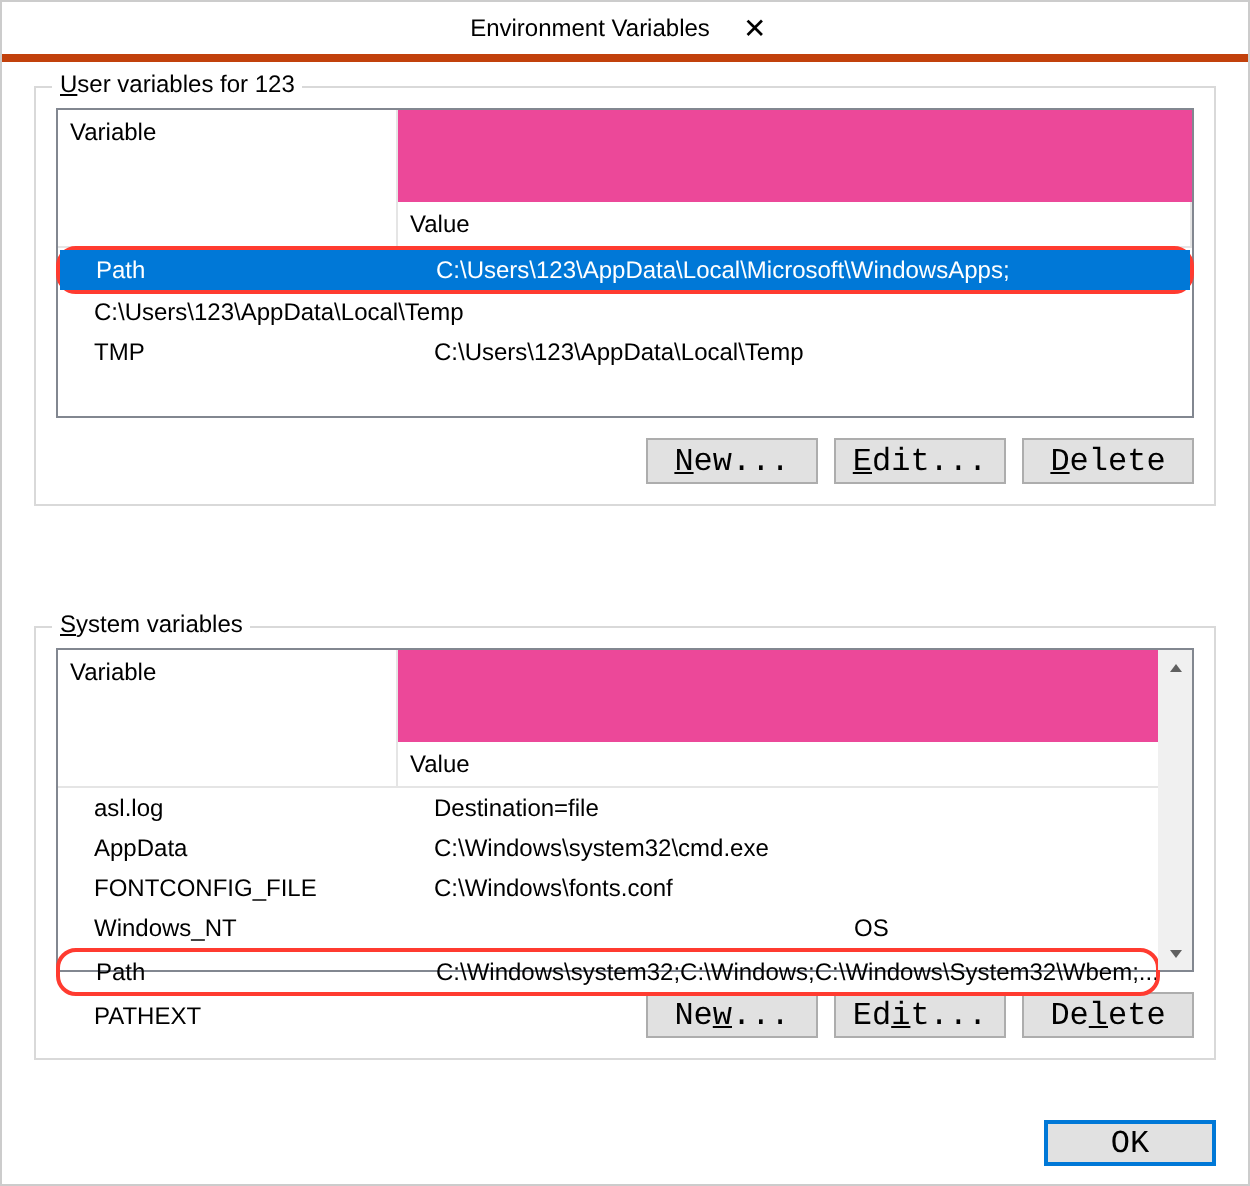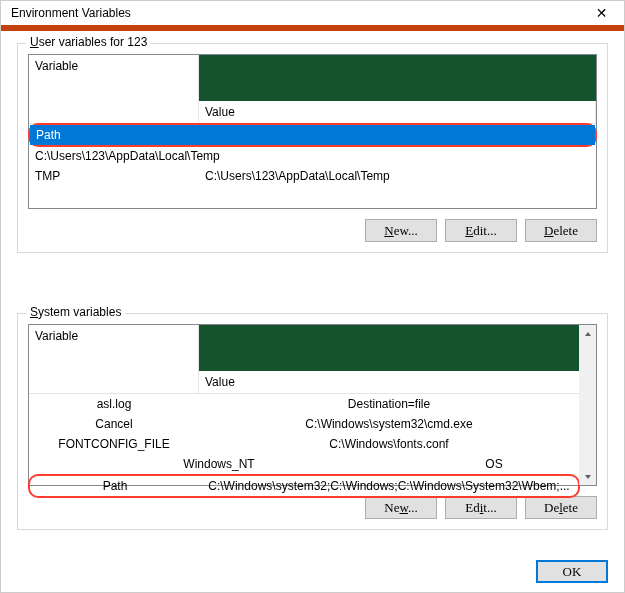--- a/index.html
+++ b/index.html
@@ -1,50 +1,50 @@
 <!DOCTYPE html>
 <html><head>
   <meta charset="utf-8">
   <style>
     * { box-sizing: border-box; margin: 0; padding: 0; }
     body { font-family: "Segoe UI", Tahoma, sans-serif; font-size: 12px; background: #fff; width: 625px; height: 593px; overflow: hidden; }
     .dialog { width: 625px; height: 593px; border: 1px solid #ccc; background: #fff; display: flex; flex-direction: column; }
-    .titlebar { height: 30px; display: flex; align-items: center; justify-content: space-between; padding-left: 10px; border-bottom: 6px solid #c2410c; }
+    .titlebar { height: 30px; display: flex; align-items: center; justify-content: center; padding-left: 10px; border-bottom: 4px solid #c2410c; }
     .titlebar-title { font-size: 12px; color: #000; }
     .close-btn { width: 45px; height: 30px; display: flex; align-items: center; justify-content: center; background: transparent; border: none; cursor: pointer; }
     .close-x { font-size: 14px; font-weight: 300; color: #000; line-height: 1; }
     .content { flex: 1; padding: 12px 16px 10px 16px; display: flex; flex-direction: column; gap: 48px; }
     .group { border: 1px solid #d9d9d9; padding: 10px 10px 10px 10px; margin-bottom: 12px; position: relative; }
     .group-label { position: absolute; top: -9px; left: 8px; background: #fff; padding: 0 4px; font-size: 12px; }
     .group-label .ul { text-decoration: underline; }
     .table-wrap { border: 1px solid #828790; background: #fff; }
     .table-wrap.user { height: 155px; }
     .table-wrap.system { height: 162px; position: relative; }
-    .thead { display: flex; background: #14532d; border-bottom: 1px solid #e5e5e5; }
+    .thead { display: flex; background: #ec4899; border-bottom: 1px solid #e5e5e5; }
     .th { padding: 4px 6px; font-size: 12px; color: #000; background: #fff; border-right: 1px solid #e5e5e5; }
     .th.var { width: 170px; }
     .th.val { flex: 1; margin-top: 46px; }
     .tbody { }
     .row { display: flex; padding: 2px 0; font-size: 12px; }
     .row.sel { background: #0078d7; color: #fff; }
-    .cell { padding: 1px 6px; white-space: nowrap; overflow: hidden; }
+    .cell { padding: 1px 18px; white-space: nowrap; overflow: hidden; }
     .cell.var { width: 170px; }
     .cell.val { flex: 1; }
     .highlight-user { border: 2px solid #ff3b30; border-radius: 10px; margin: -1px; }
     .highlight-sys { border: 2px solid #ff3b30; border-radius: 10px; margin: 0 -1px; }
     .btn-row { display: flex; justify-content: flex-end; gap: 8px; margin-top: 10px; }
-    .btn { width: 72px; height: 23px; border: 1px solid #adadad; background: #e1e1e1; font-size: 13px; cursor: pointer; font-family: Liberation Serif, serif; }
+    .btn { width: 86px; height: 23px; border: 1px solid #adadad; background: #e1e1e1; font-size: 16px; cursor: pointer; font-family: Liberation Mono, monospace; }
     .btn .ul { text-decoration: underline; }
     .footer { display: flex; justify-content: flex-end; gap: 8px; padding: 8px 16px 14px 16px; }
     .btn.primary { border: 2px solid #0078d7; background: #e1e1e1; }
     .scroll { position: absolute; right: 0; top: 0; bottom: 0; width: 17px; display: flex; flex-direction: column; background: #f0f0f0; }
     .scroll-up, .scroll-down { height: 17px; display: flex; align-items: center; justify-content: center; background: #f0f0f0; cursor: pointer; }
     .scroll-up svg, .scroll-down svg { width: 8px; height: 8px; }
     .scroll-track { flex: 1; background: #f0f0f0; }
-    .system .tbody { margin-right: 17px; text-align: center; }
+    .system .tbody { margin-right: 17px; }
     .system .thead { margin-right: 17px; }
     .system .thead .th.val { border-right: none; }
   </style>
 </head>
 <body>
 
 <div class="dialog">
   <div class="titlebar">
     <span class="titlebar-title">Environment Variables</span>
     <button class="close-btn">
@@ -58,20 +58,21 @@
       <div class="group-label"><span class="ul">U</span><span>ser variables for 123</span></div>
       <div class="table-wrap user">
         <div class="thead">
           <div class="th var">Variable</div>
           <div class="th val">Value</div>
         </div>
         <div class="tbody">
           <div class="highlight-user">
             <div class="row sel">
               <div class="cell var">Path</div>
+              <div class="cell val">C:\Users\123\AppData\Local\Microsoft\WindowsApps;</div>
             </div>
           </div>
           <div class="row">
             <div class="cell val">C:\Users\123\AppData\Local\Temp</div>
           </div>
           <div class="row">
             <div class="cell var">TMP</div>
             <div class="cell val">C:\Users\123\AppData\Local\Temp</div>
           </div>
         </div>
@@ -89,38 +90,39 @@
         <div class="thead">
           <div class="th var">Variable</div>
           <div class="th val">Value</div>
         </div>
         <div class="tbody">
           <div class="row">
               <div class="cell var">asl.log</div>
               <div class="cell val">Destination=file</div>
             </div>
           <div class="row">
-              <div class="cell var">Cancel</div>
+              <div class="cell var">AppData</div>
               <div class="cell val">C:\Windows\system32\cmd.exe</div>
             </div>
           <div class="row">
               <div class="cell var">FONTCONFIG_FILE</div>
               <div class="cell val">C:\Windows\fonts.conf</div>
             </div>
           <div class="row">
               <div class="cell val">Windows_NT</div>
               <div class="cell var">OS</div>
             </div>
           <div class="highlight-sys">
             <div class="row">
                 <div class="cell var">Path</div>
                 <div class="cell val">C:\Windows\system32;C:\Windows;C:\Windows\System32\Wbem;...</div>
               </div>
           </div>
           <div class="row">
+              <div class="cell var">PATHEXT</div>
             </div>
         </div>
         <div class="scroll">
           <div class="scroll-up">
               <svg viewBox="0 0 8 8">
                 <path d="M4 2 L7 6 L1 6 Z" fill="#606060"></path>
               </svg>
             </div>
           <div class="scroll-track"></div>
           <div class="scroll-down">

